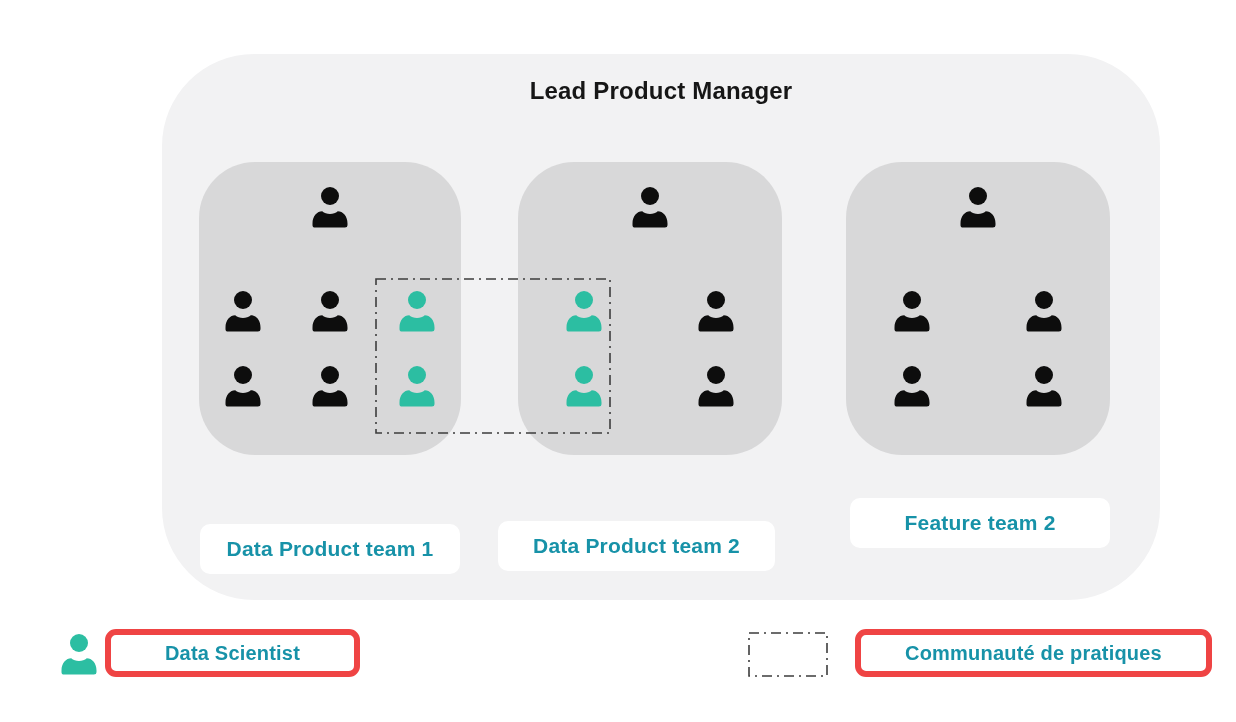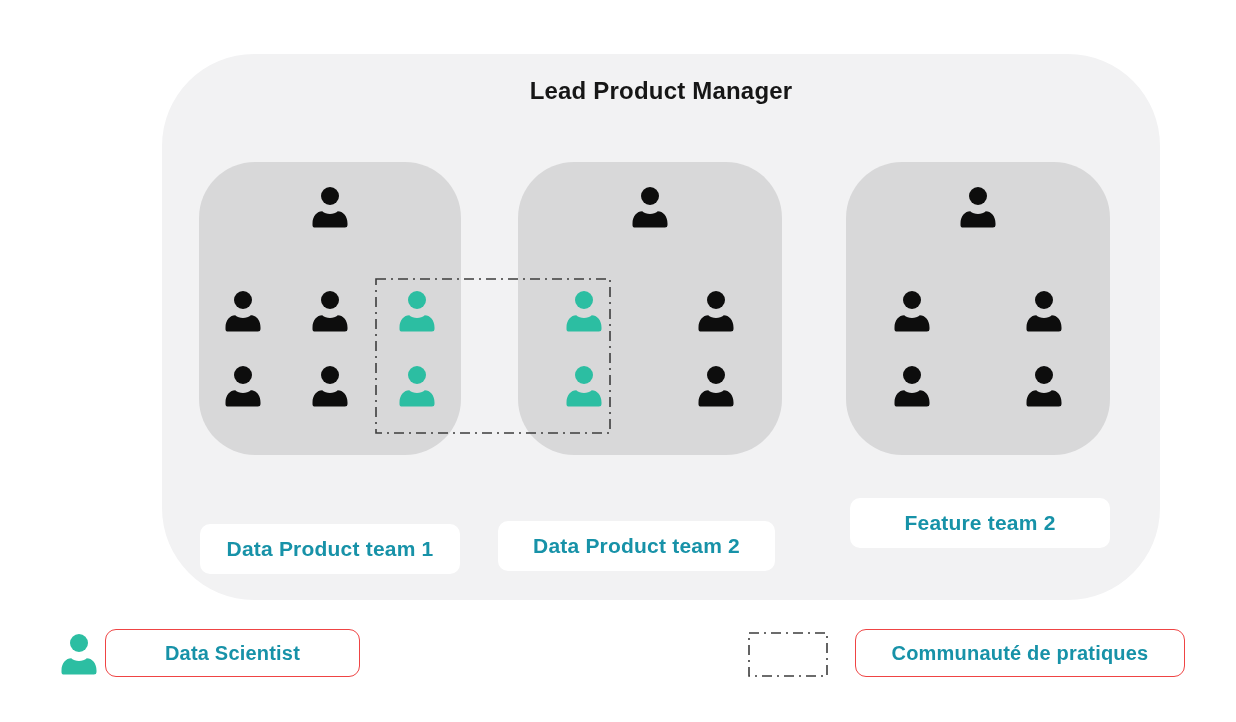--- a/index.html
+++ b/index.html
@@ -50,26 +50,26 @@
     font-size:21px;font-weight:700;color:#1792A8;letter-spacing:0.2px;
   }
   .team-label-1{left:38px;top:470px;width:260px;}
   .team-label-2{left:336px;top:467px;width:277px;}
   .team-label-3{left:688px;top:444px;width:260px;}
 
   
   .legend-person{position:absolute;left:60px;top:633px;}
   .legend-chip{
     position:absolute;top:629px;height:48px;background:#ffffff;
-    border:1px solid #ef4444;border-radius:11px;box-sizing:border-box;
+    border:6px solid #ef4444;border-radius:11px;box-sizing:border-box;
     display:flex;align-items:center;justify-content:center;
     font-size:20px;font-weight:700;color:#1792A8;letter-spacing:0.2px;
   }
   .legend-chip-ds{left:105px;width:255px;}
-  .legend-chip-cop{left:855px;width:330px;}
+  .legend-chip-cop{left:855px;width:357px;}
   .legend-dashed{position:absolute;left:748px;top:632px;width:80px;height:45px;}
 </style>
 </head>
 <body>
 
 <div class="canvas">
 
   <section class="outer-group">
     <h1 class="diagram-title">Lead Product Manager</h1>
 

